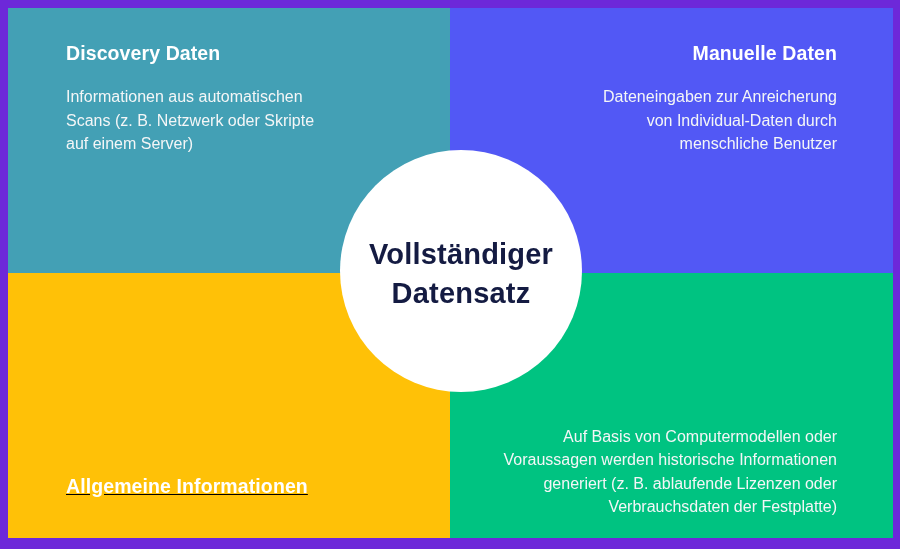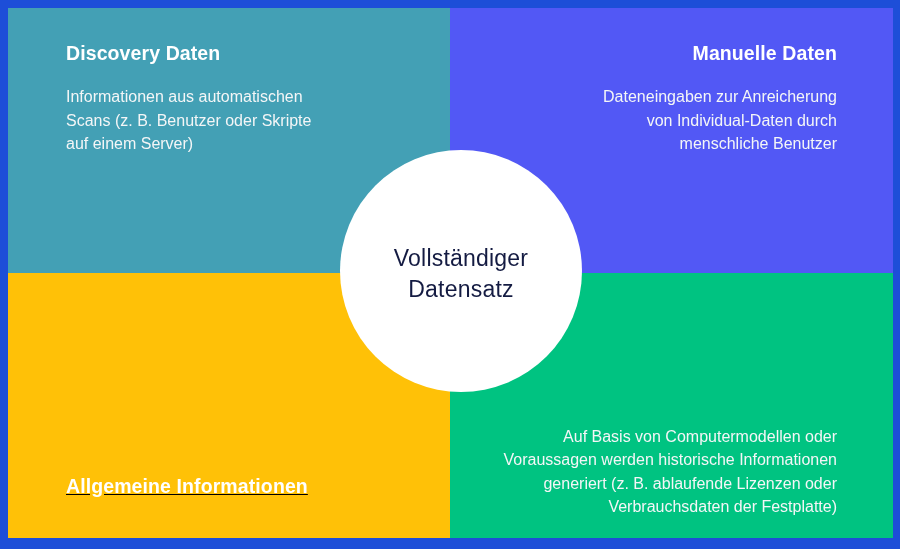--- a/index.html
+++ b/index.html
@@ -11,21 +11,21 @@
     width: 900px;
     height: 549px;
     overflow: hidden;
     font-family: "Liberation Sans", sans-serif;
   }
 
   #diagram {
     position: relative;
     width: 900px;
     height: 549px;
-    background: #1d4ed8;
+    background: #6d28d9;
     box-sizing: border-box;
   }
 
   .quadrant-grid {
     position: absolute;
     left: 8px;
     top: 8px;
     width: 885px;
     height: 530px;
     display: grid;
@@ -107,41 +107,41 @@
     border-radius: 50%;
     background: #ffffff;
     display: flex;
     align-items: center;
     justify-content: center;
     text-align: center;
     z-index: 5;
   }
 
   .center-label {
-    font-size: 23px;
-    font-weight: normal;
+    font-size: 29px;
+    font-weight: bold;
     color: #141b42;
     line-height: 1.35;
     letter-spacing: 0.2px;
     white-space: pre-line;
     padding-top: 6px;
   }
 </style>
 </head>
 <body>
 
 <div id="diagram">
 
   <div class="quadrant-grid">
 
     <div class="quadrant q-tl">
       <div class="q-body">
         <div class="q-title">Discovery Daten</div>
         <div class="q-desc">Informationen aus automatischen
-Scans (z. B. Benutzer oder Skripte
+Scans (z. B. Netzwerk oder Skripte
 auf einem Server)</div>
       </div>
     </div>
 
     <div class="quadrant q-tr">
       <div class="q-body">
         <div class="q-title">Manuelle Daten</div>
         <div class="q-desc">Dateneingaben zur Anreicherung
 von Individual-Daten durch
 menschliche Benutzer</div>

